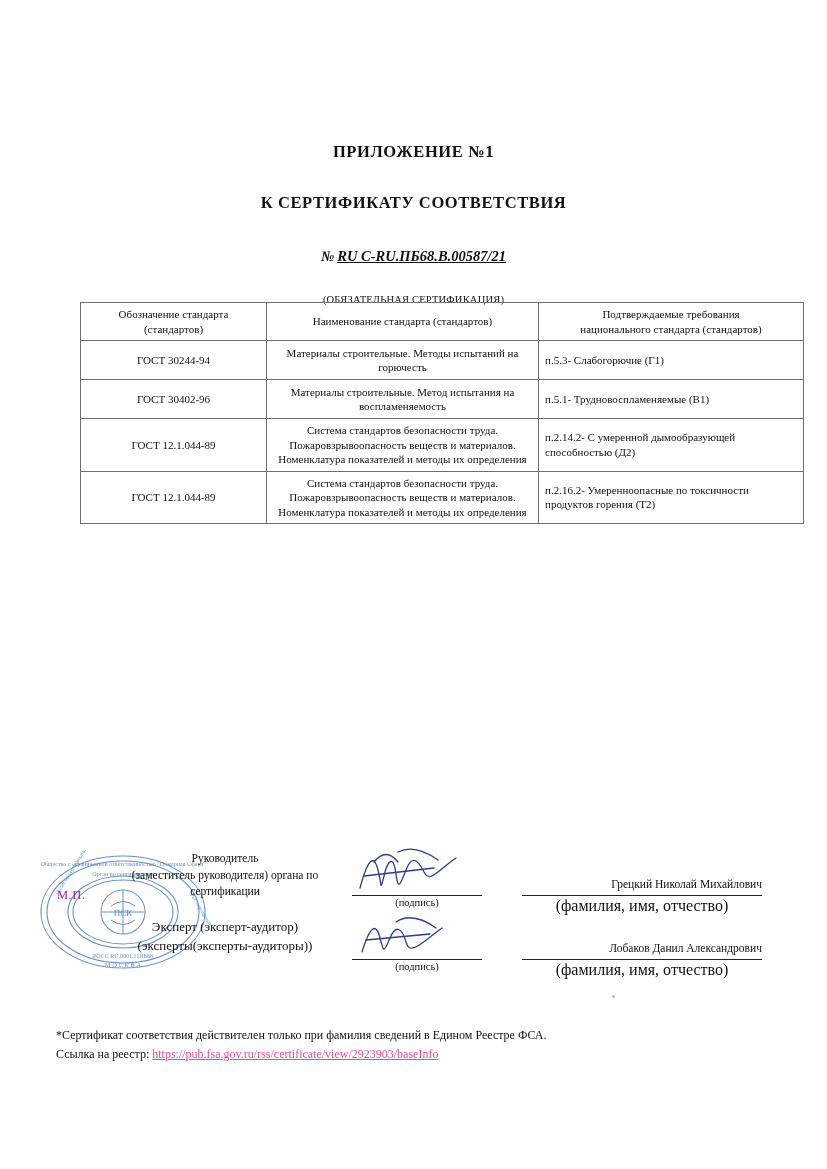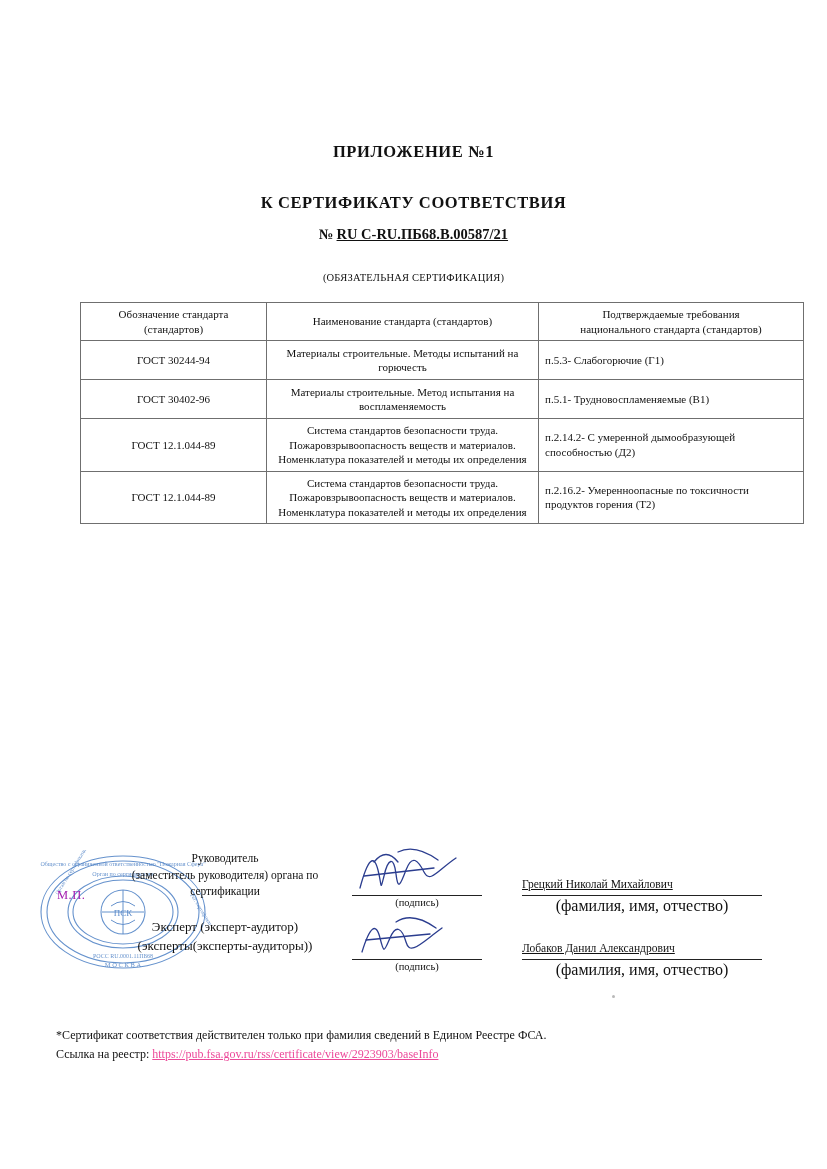--- a/index.html
+++ b/index.html
@@ -34,21 +34,22 @@
   }
   .title-2 {
     font-size: 16.5px;
     font-weight: bold;
     letter-spacing: 0.6px;
     margin-top: 31px;
   }
   .title-3 {
     font-size: 14.5px;
     font-weight: bold;
-    margin-top: 13px;
+    margin-top: 35px;
+    font-style: italic;
   }
   .title-3 .num {
     margin-right: 3px;
   }
   .title-3 .underlined {
     text-decoration: underline;
   }
   .subtitle {
     font-size: 10.5px;
     margin-top: 29px;
@@ -150,23 +151,22 @@
 
   .name-line {
     position: absolute;
     border-bottom: 1px solid #222;
   }
   .n1-line { left: 522px; top: 50px; width: 240px; }
   .n2-line { left: 522px; top: 114px; width: 240px; }
   .name-txt {
     position: absolute;
     width: 240px;
-    text-align: left;
+    text-align: right;
     font-size: 11.5px;
-    text-decoration: underline;
   }
   .n1-txt { left: 522px; top: 33px; }
   .n2-txt { left: 522px; top: 97px; }
   .name-cap {
     position: absolute;
     width: 240px;
     text-align: center;
     font-size: 16px;
   }
   .n1-cap { left: 522px; top: 52px; }

